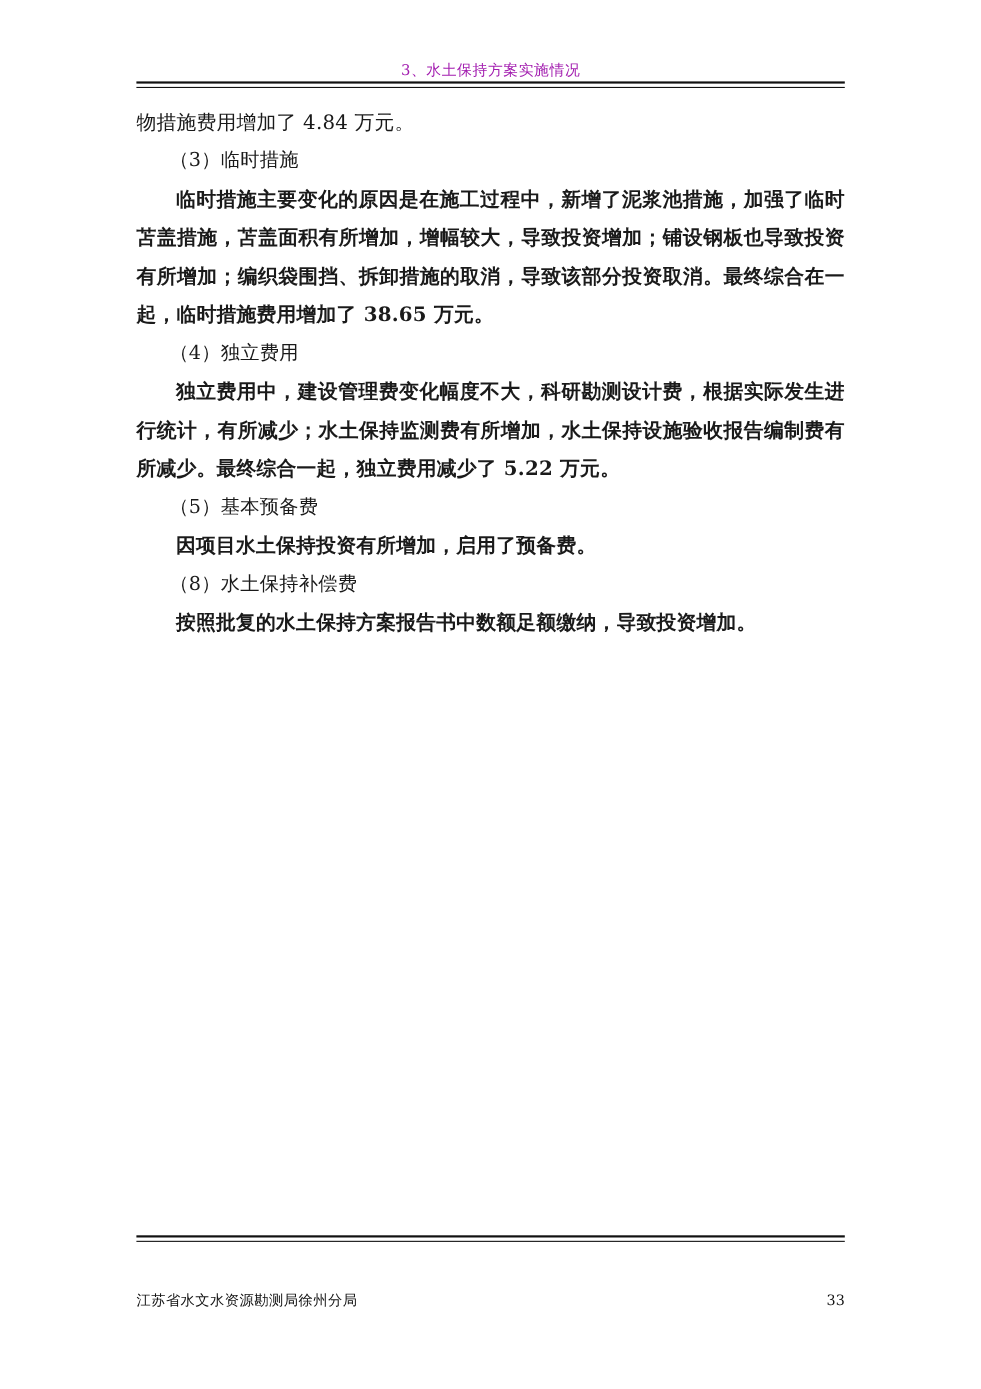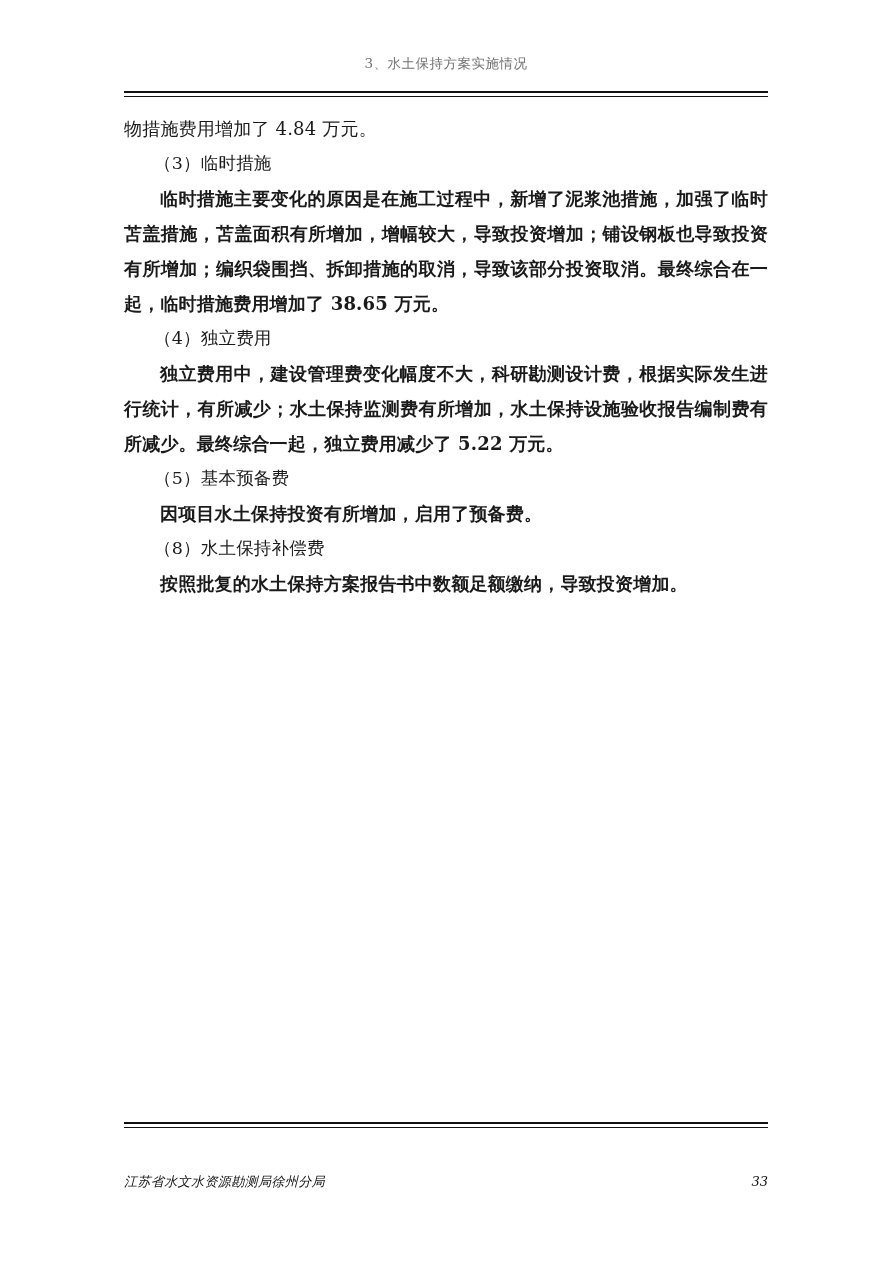--- a/index.html
+++ b/index.html
@@ -22,22 +22,22 @@
     position: absolute;
     left: 124px;
     right: 124px;
     top: 55px;
   }
   
   .header-text {
     text-align: center;
     font-size: 13.5px;
     letter-spacing: 0.5px;
-    color: #737373;
-    padding-bottom: 18px;
+    color: #a21caf;
+    padding-bottom: 1px;
   }
   .rule-double-top {
     border-top: 2.2px solid #111;
     border-bottom: 1.1px solid #111;
     height: 3px;
     margin-bottom: 14px;
   }
   
   p {
     margin: 0;
@@ -74,21 +74,20 @@
     border-bottom: 1.1px solid #111;
     height: 3px;
     margin-bottom: 6px;
   }
   .footer-row {
     display: flex;
     align-items: baseline;
     justify-content: space-between;
     font-size: 13px;
     color: #111;
-    font-style: italic;
   }
   .footer-left { letter-spacing: 0.4px; }
   .footer-right { font-family: "DejaVu Serif", "Liberation Serif", serif; margin-top: 40px; }
 </style>
 </head>
 <body>
 
 <div class="page">
 
   <div class="content">

